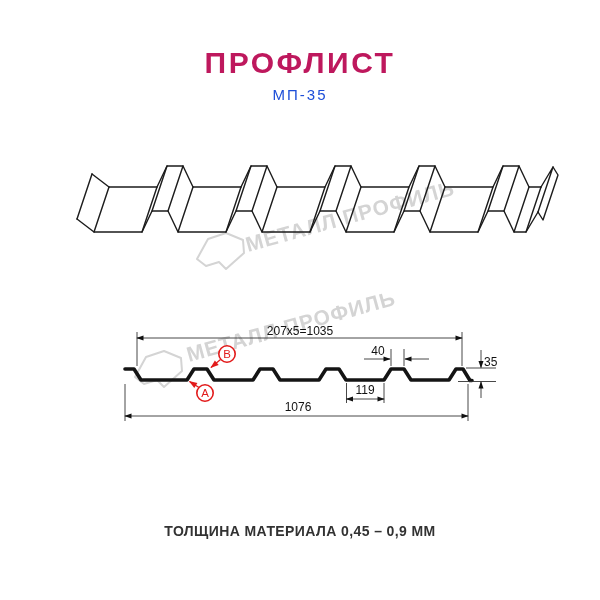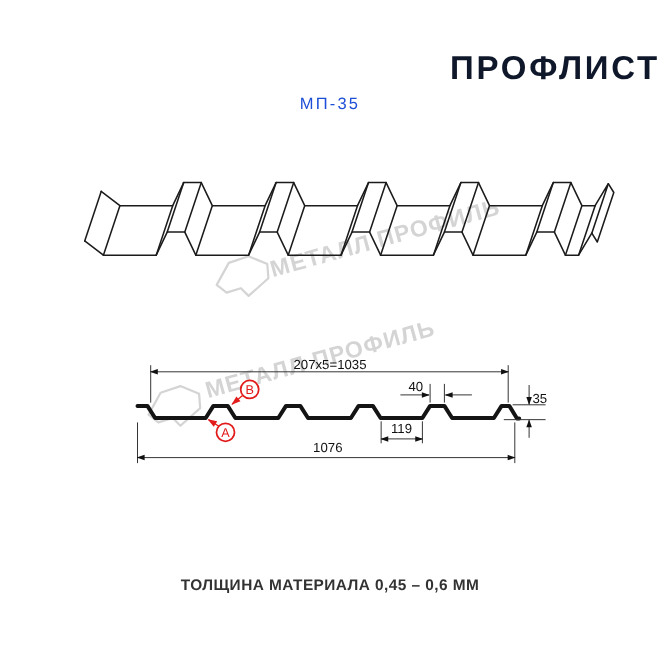--- a/index.html
+++ b/index.html
@@ -1,19 +1,19 @@
 <!DOCTYPE html>
 <html><head>
 <meta charset="utf-8">
 <style>
   html,body{margin:0;padding:0;background:#ffffff;}
   .page{position:relative;width:600px;height:600px;background:#ffffff;overflow:hidden;
         font-family:"Liberation Sans",sans-serif;}
-  .title{position:absolute;top:46px;left:0;width:600px;text-align:right;
-         font-size:30px;font-weight:bold;letter-spacing:2.5px;color:#0f172a;}
+  .title{position:absolute;top:46px;left:0;width:600px;text-align:center;
+         font-size:30px;font-weight:bold;letter-spacing:2.5px;color:#be185d;}
   .subtitle{position:absolute;top:86px;left:0;width:600px;text-align:center;
          font-size:15px;font-weight:400;letter-spacing:2px;color:#1d4ed8;}
   .footer{position:absolute;top:523px;left:0;width:600px;text-align:center;
          font-size:14px;font-weight:bold;letter-spacing:0.4px;color:#323232;}
   .svg3d{position:absolute;top:140px;left:0;}
   .svg2d{position:absolute;top:280px;left:0;}
   .wm-text{font-family:"Liberation Sans",sans-serif;font-weight:bold;font-size:21px;letter-spacing:1px;}
   .dim-text{font-family:"Liberation Sans",sans-serif;font-size:12px;fill:#111111;}
   .lbl-text{font-family:"Liberation Sans",sans-serif;font-size:11.5px;}
 </style>
@@ -133,14 +133,14 @@
       <circle cx="227" cy="74" r="8.2" fill="#ffffff" stroke="#e21b1b" stroke-width="1.6"></circle>
       <text class="lbl-text" x="227" y="78" text-anchor="middle" fill="#e21b1b">В</text>
     </g>
     <g>
       <line x1="199" y1="107.5" x2="189.5" y2="101.5" stroke="#e21b1b" stroke-width="1.2" marker-end="url(#arrR)"></line>
       <circle cx="205" cy="113" r="8.2" fill="#ffffff" stroke="#e21b1b" stroke-width="1.6"></circle>
       <text class="lbl-text" x="205" y="117" text-anchor="middle" fill="#e21b1b">А</text>
     </g>
   </svg>
 
-  <div class="footer">ТОЛЩИНА МАТЕРИАЛА 0,45 – 0,6 ММ</div>
+  <div class="footer">ТОЛЩИНА МАТЕРИАЛА 0,45 – 0,9 ММ</div>
 </div>
 
 </body></html>

